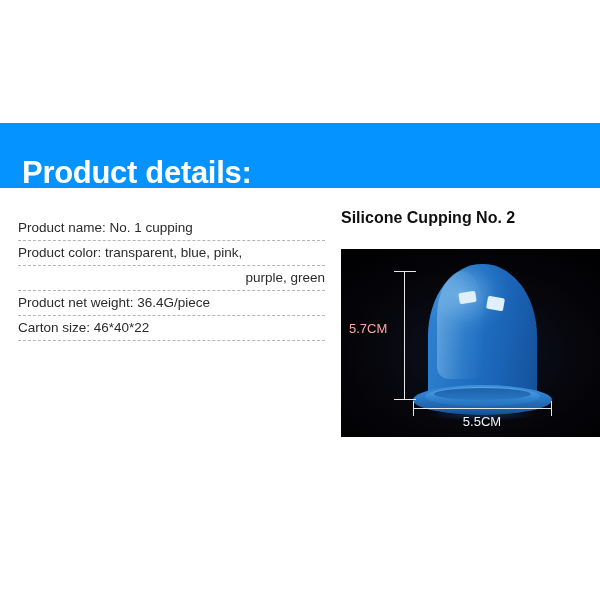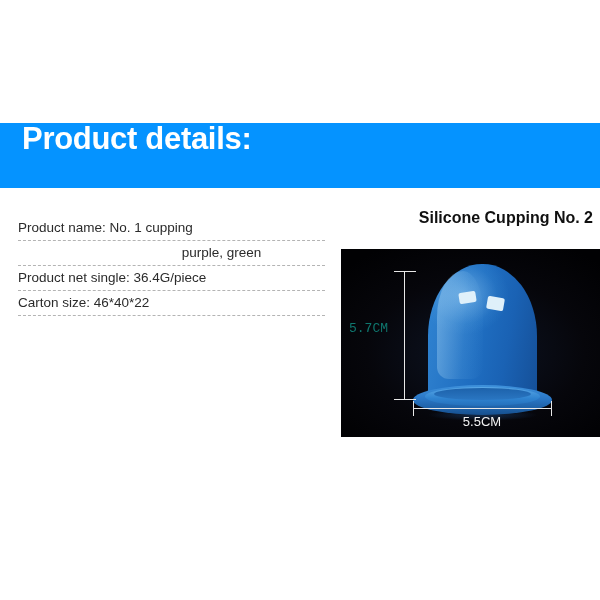--- a/index.html
+++ b/index.html
@@ -17,21 +17,21 @@
 
   
   .header-bar {
     position: absolute;
     left: 0;
     top: 123px;
     width: 600px;
     height: 65px;
     background: #0593ff;
     display: flex;
-    align-items: flex-start;
+    align-items: flex-end;
   }
   .header-title {
     color: #ffffff;
     font-size: 31px;
     font-weight: bold;
     letter-spacing: -0.3px;
     margin-left: 22px;
     line-height: 1;
     white-space: nowrap;
   }
@@ -50,38 +50,38 @@
     align-items: center;
     box-sizing: border-box;
   }
   .spec-row .spec-text {
     font-size: 13.5px;
     color: #2b2b2b;
     line-height: 1;
     white-space: nowrap;
   }
   .spec-row.continuation {
-    justify-content: center;
+    justify-content: flex-end;
   }
   .spec-row.continuation .spec-text {
     margin-left: 100px;
   }
 
   
   .product-panel {
     position: absolute;
     left: 341px;
     top: 210px;
     width: 259px;
   }
   .product-heading {
     font-size: 16px;
     font-weight: bold;
     color: #101010;
-    text-align: right;
+    text-align: left;
     width: 252px;
     margin: 0 0 10px 0;
     line-height: 1;
     white-space: nowrap;
   }
   .photo-frame {
     position: absolute;
     left: 0;
     top: 39px;
     width: 259px;
@@ -190,24 +190,23 @@
     height: 1px;
     background: #e8e8e8;
   }
   .dim-v-cap.top { top: 22px; }
   .dim-v-cap.bot { top: 150px; }
   .dim-v-label {
     position: absolute;
     left: 8px;
     top: 73px;
     font-size: 13px;
-    color: #0f766e;
-    line-height: 1;
-    white-space: nowrap;
-    font-family: Liberation Mono, monospace;
+    color: #fca5a5;
+    line-height: 1;
+    white-space: nowrap;
   }
   .dim-h-line {
     position: absolute;
     left: 72px;
     top: 159px;
     width: 139px;
     height: 1px;
     background: #e8e8e8;
   }
   .dim-h-cap {
@@ -235,25 +234,28 @@
 <body>
 
 <div class="header-bar">
   <div class="header-title">Product details:</div>
 </div>
 
 <div class="spec-list">
   <div class="spec-row">
     <span class="spec-text">Product name: No. 1 cupping</span>
   </div>
+  <div class="spec-row">
+    <span class="spec-text">Product color: transparent, blue, pink,</span>
+  </div>
   <div class="spec-row continuation">
     <span class="spec-text">purple, green</span>
   </div>
   <div class="spec-row">
-    <span class="spec-text">Product net single: 36.4G/piece</span>
+    <span class="spec-text">Product net weight: 36.4G/piece</span>
   </div>
   <div class="spec-row">
     <span class="spec-text">Carton size: 46*40*22</span>
   </div>
 </div>
 
 <div class="product-panel">
 
   <div class="product-heading">Silicone Cupping No. 2</div>
 

